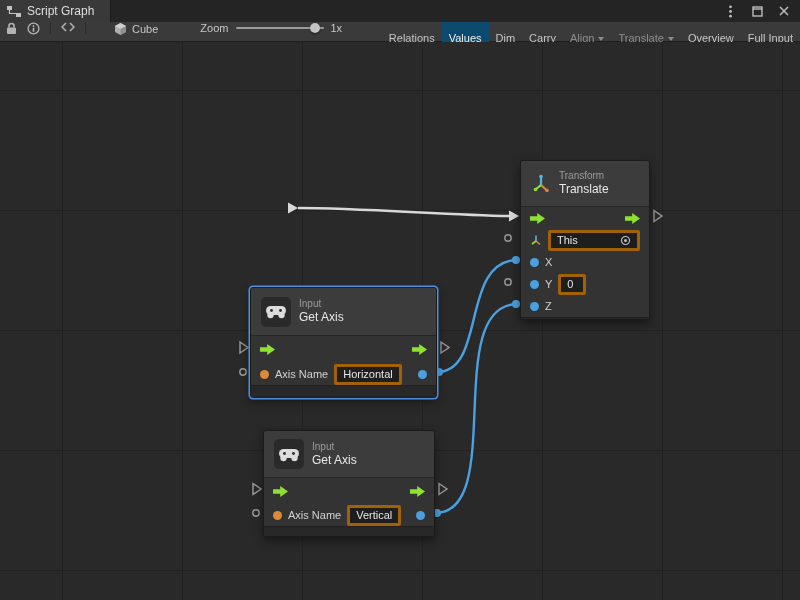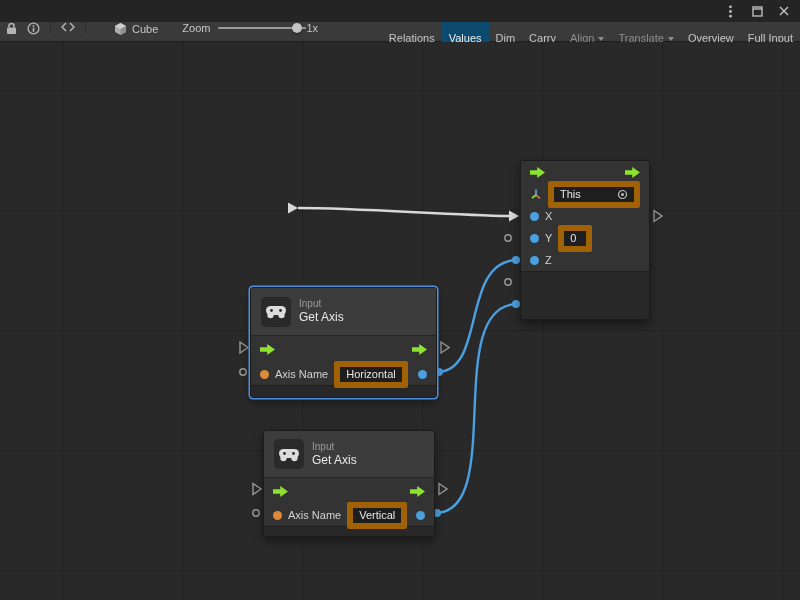--- a/index.html
+++ b/index.html
@@ -5,21 +5,21 @@
   html,body{margin:0;padding:0;background:#1b1b1b}
   .screen{position:relative;width:800px;height:600px;background:#292929;font-family:"Liberation Sans",sans-serif;overflow:hidden}
   
   .titlebar{position:absolute;top:0;left:0;width:800px;height:22px;background:#242424;display:flex;align-items:stretch}
   .tab{display:flex;align-items:center;gap:6px;background:#393939;padding:0 16px 0 7px;font-size:12px;color:#dedede;border-right:1px solid #1d1d1d}
   .win-controls{margin-left:auto;display:flex;align-items:center;gap:13px;padding-right:9px}
   .wc{display:flex;align-items:center;justify-content:center;width:14px;height:14px}
   
   .toolbar{position:absolute;top:22px;left:0;width:800px;height:20px;background:#3a3a3a;border-bottom:1px solid #1e1e1e;display:flex;align-items:flex-start;font-size:11px;color:#c6c6c6;padding-left:6px;box-sizing:border-box}
   .tbi{display:flex;align-items:center;justify-content:center}
-  .ml10{margin-left:10px}.ml28{margin-left:28px}.ml40{margin-left:24px}.ml6{}
+  .ml10{margin-left:10px}.ml28{margin-left:28px}.ml40{margin-left:42px}.ml6{margin-left:6px}
   .tb-sep{width:1px;height:12px;background:#2c2c2c;margin-left:10px}
   .tb-group{display:flex;align-items:center;gap:5px}
   .tb-buttons{margin-left:auto;display:flex;align-items:stretch;height:100%}
   .tb-btn{display:flex;align-items:center;gap:4px;padding:16px 7px;color:#c6c6c6;white-space:nowrap}
   .tb-btn.active{background:#0c4a6e;color:#efefef}
   .tb-btn.dim{color:#8d8d8d}
   .caret{width:0;height:0;border-left:3.5px solid transparent;border-right:3.5px solid transparent;border-top:4px solid #8d8d8d;margin-top:1px}
   .slider{position:relative;width:88px;height:12px;margin-left:8px}
   .slider .track{position:absolute;left:0;right:0;top:5px;height:2px;background:#9a9a9a;border-radius:1px}
   .slider .knob{position:absolute;top:1px;left:74px;width:10px;height:10px;border-radius:50%;background:#c4c4c4;box-shadow:0 1px 2px rgba(0,0,0,.5)}
@@ -35,29 +35,39 @@
   .ntext{display:flex;flex-direction:column;line-height:1.3}
   .ntitle{font-size:12px;color:#e8e8e8;white-space:nowrap}
   .nsub{font-size:10px;color:#9b9b9b;white-space:nowrap}
   .prow{display:flex;align-items:center;gap:6px;padding:0 9px;flex:none;position:relative}
   .strip{flex:1;background:#282828;border-top:1px solid #1f1f1f;border-radius:0 0 3px 3px}
   .grow{margin-left:auto}
   .dot{width:9px;height:9px;border-radius:50%;flex:none}
   .dot.blue{background:#4ba0e0}
   .dot.orange{background:#de8a3b}
   .plabel{font-size:11px;color:#d2d2d2;white-space:nowrap}
-  .field{display:flex;align-items:center;gap:1px;background:#1e1e1e;border:6px solid #a16207;border-radius:2px;padding:1px 6px;font-size:11px;color:#e6e6e6;line-height:13px;white-space:nowrap}
+  .field{display:flex;align-items:center;gap:1px;background:#1e1e1e;border:3px solid #a16207;border-radius:2px;padding:1px 6px;font-size:11px;color:#e6e6e6;line-height:13px;white-space:nowrap}
   .farrow{display:flex;align-items:center;flex:none}
 </style>
 </head>
 <body>
 
 <div class="screen">
 
   <div class="titlebar">
+    <div class="tab">
+      <span class="tbi">
+        <svg width="14" height="11" viewBox="0 0 14 11">
+            <rect x="0" y="0" width="5" height="4" fill="#c2c2c2"></rect>
+            <rect x="9" y="7" width="5" height="4" fill="#c2c2c2"></rect>
+            <path d="M2.5 4 v3.5 h7" stroke="#c2c2c2" stroke-width="1.2" fill="none"></path>
+          </svg>
+      </span>
+      <span>Script Graph</span>
+    </div>
     <div class="win-controls">
       <span class="wc">
         <svg width="3" height="13" viewBox="0 0 3 13">
             <circle cx="1.5" cy="1.8" r="1.4" fill="#bdbdbd"></circle>
             <circle cx="1.5" cy="6.5" r="1.4" fill="#bdbdbd"></circle>
             <circle cx="1.5" cy="11.2" r="1.4" fill="#bdbdbd"></circle>
           </svg>
       </span>
       <span class="wc">
         <svg width="11" height="11" viewBox="0 0 11 11">
@@ -164,20 +174,36 @@
       <polygon points="654,168.5 662,174 654,179.5" fill="none" stroke="#9a9a9a" stroke-width="1.4"></polygon>
 
       <circle cx="243" cy="330" r="3.2" fill="none" stroke="#9a9a9a" stroke-width="1.4"></circle>
       <circle cx="256" cy="471" r="3.2" fill="none" stroke="#9a9a9a" stroke-width="1.4"></circle>
       <circle cx="508" cy="196" r="3.2" fill="none" stroke="#9a9a9a" stroke-width="1.4"></circle>
       <circle cx="508" cy="240" r="3.2" fill="none" stroke="#9a9a9a" stroke-width="1.4"></circle>
     </svg>
 
 
     <div class="node" style="left:520px;top:118px;width:130px;height:160px">
+      <div class="nhead" style="height:45px">
+        <span class="tbi">
+          <svg width="20" height="20" viewBox="0 0 20 20">
+              <line x1="10" y1="11" x2="10" y2="2.5" stroke="#57b3e3" stroke-width="2.2"></line>
+              <line x1="10" y1="11" x2="16" y2="16.5" stroke="#e0843a" stroke-width="2.2"></line>
+              <line x1="10" y1="11" x2="4.5" y2="15.5" stroke="#8ce22f" stroke-width="2.2"></line>
+              <circle cx="10" cy="2.5" r="1.8" fill="#57b3e3"></circle>
+              <circle cx="16" cy="16.5" r="1.8" fill="#e0843a"></circle>
+              <circle cx="4.5" cy="15.5" r="1.8" fill="#8ce22f"></circle>
+            </svg>
+        </span>
+        <div class="ntext">
+          <span class="nsub">Transform</span>
+          <span class="ntitle">Translate</span>
+        </div>
+      </div>
       <div class="prow" style="height:22px">
         <span class="farrow">
           <svg width="15" height="11" viewBox="0 0 15 11">
               <path d="M0 3.2 H7.2 V0 L15 5.5 L7.2 11 V7.8 H0 Z" fill="#8ce22f"></path>
             </svg>
         </span>
         <span class="farrow grow">
           <svg width="15" height="11" viewBox="0 0 15 11">
               <path d="M0 3.2 H7.2 V0 L15 5.5 L7.2 11 V7.8 H0 Z" fill="#8ce22f"></path>
             </svg>

